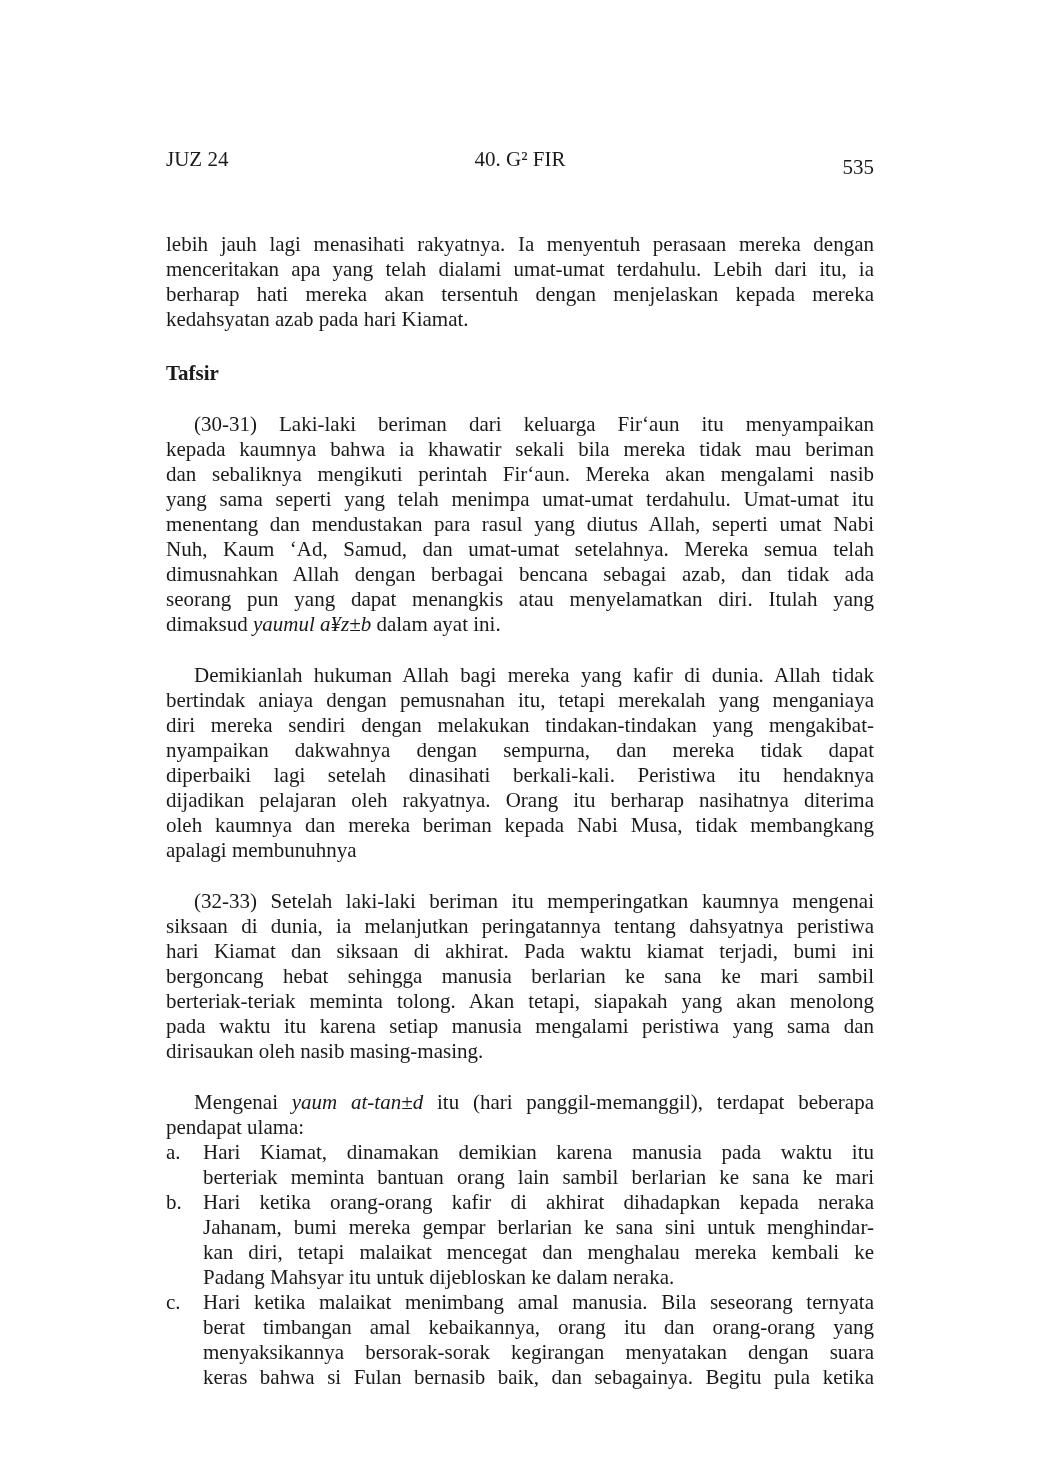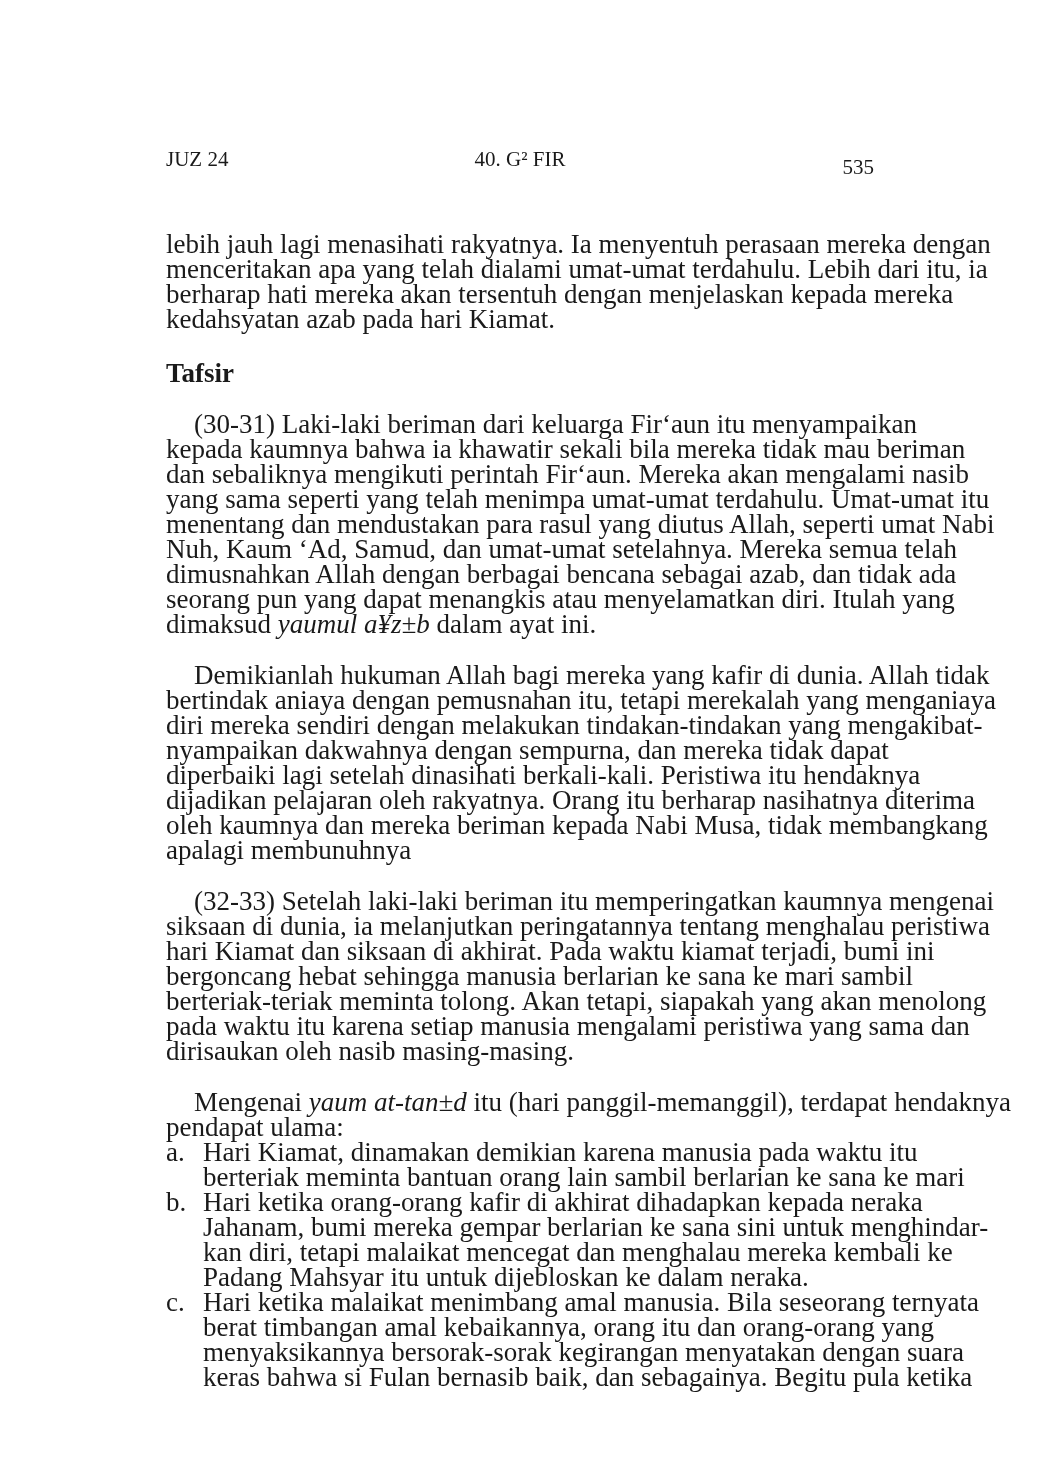--- a/index.html
+++ b/index.html
@@ -32,21 +32,21 @@
     }
     .running-head .rh-left { position: absolute; left: 0; top: 0; }
     .running-head .rh-center { position: absolute; left: 0; width: 708px; text-align: center; top: 0; }
     .running-head .rh-right { position: absolute; right: 0; top: 8px; }
 
     .body-text {
       position: absolute;
       top: 232px;
       left: 0;
       width: 708px;
-      font-size: 27px;
+      font-size: 21px;
       line-height: 25px;
     }
     .line {
       display: block;
       height: 25px;
       text-align: justify;
       text-align-last: justify;
       white-space: nowrap;
       overflow: visible;
     }
@@ -118,30 +118,30 @@
       <span class="line">diri mereka sendiri dengan melakukan tindakan-tindakan yang mengakibat-</span>
       <span class="line">nyampaikan dakwahnya dengan sempurna, dan mereka tidak dapat</span>
       <span class="line">diperbaiki lagi setelah dinasihati berkali-kali. Peristiwa itu hendaknya</span>
       <span class="line">dijadikan pelajaran oleh rakyatnya. Orang itu berharap nasihatnya diterima</span>
       <span class="line">oleh kaumnya dan mereka beriman kepada Nabi Musa, tidak membangkang</span>
       <span class="line last">apalagi membunuhnya</span>
     </div>
 
     <div>
       <span class="line indent">(32-33) Setelah laki-laki beriman itu memperingatkan kaumnya mengenai</span>
-      <span class="line">siksaan di dunia, ia melanjutkan peringatannya tentang menghalau peristiwa</span>
+      <span class="line">siksaan di dunia, ia melanjutkan peringatannya tentang dahsyatnya peristiwa</span>
       <span class="line">hari Kiamat dan siksaan di akhirat. Pada waktu kiamat terjadi, bumi ini</span>
       <span class="line">bergoncang hebat sehingga manusia berlarian ke sana ke mari sambil</span>
       <span class="line">berteriak-teriak meminta tolong. Akan tetapi, siapakah yang akan menolong</span>
       <span class="line">pada waktu itu karena setiap manusia mengalami peristiwa yang sama dan</span>
       <span class="line last">dirisaukan oleh nasib masing-masing.</span>
     </div>
 
     <div>
-      <span class="line indent"><span>Mengenai </span><em>yaum at-tan±d</em><span> itu (hari panggil-memanggil), terdapat hendaknya</span></span>
+      <span class="line indent"><span>Mengenai </span><em>yaum at-tan±d</em><span> itu (hari panggil-memanggil), terdapat beberapa</span></span>
       <span class="line last">pendapat ulama:</span>
     </div>
 
     <div>
       <div class="list-item">
         <span class="list-marker">a.</span>
         <span class="line">Hari Kiamat, dinamakan demikian karena manusia pada waktu itu</span>
         <span class="line">berteriak meminta bantuan orang lain sambil berlarian ke sana ke mari</span>
       </div>
       <div class="list-item">

